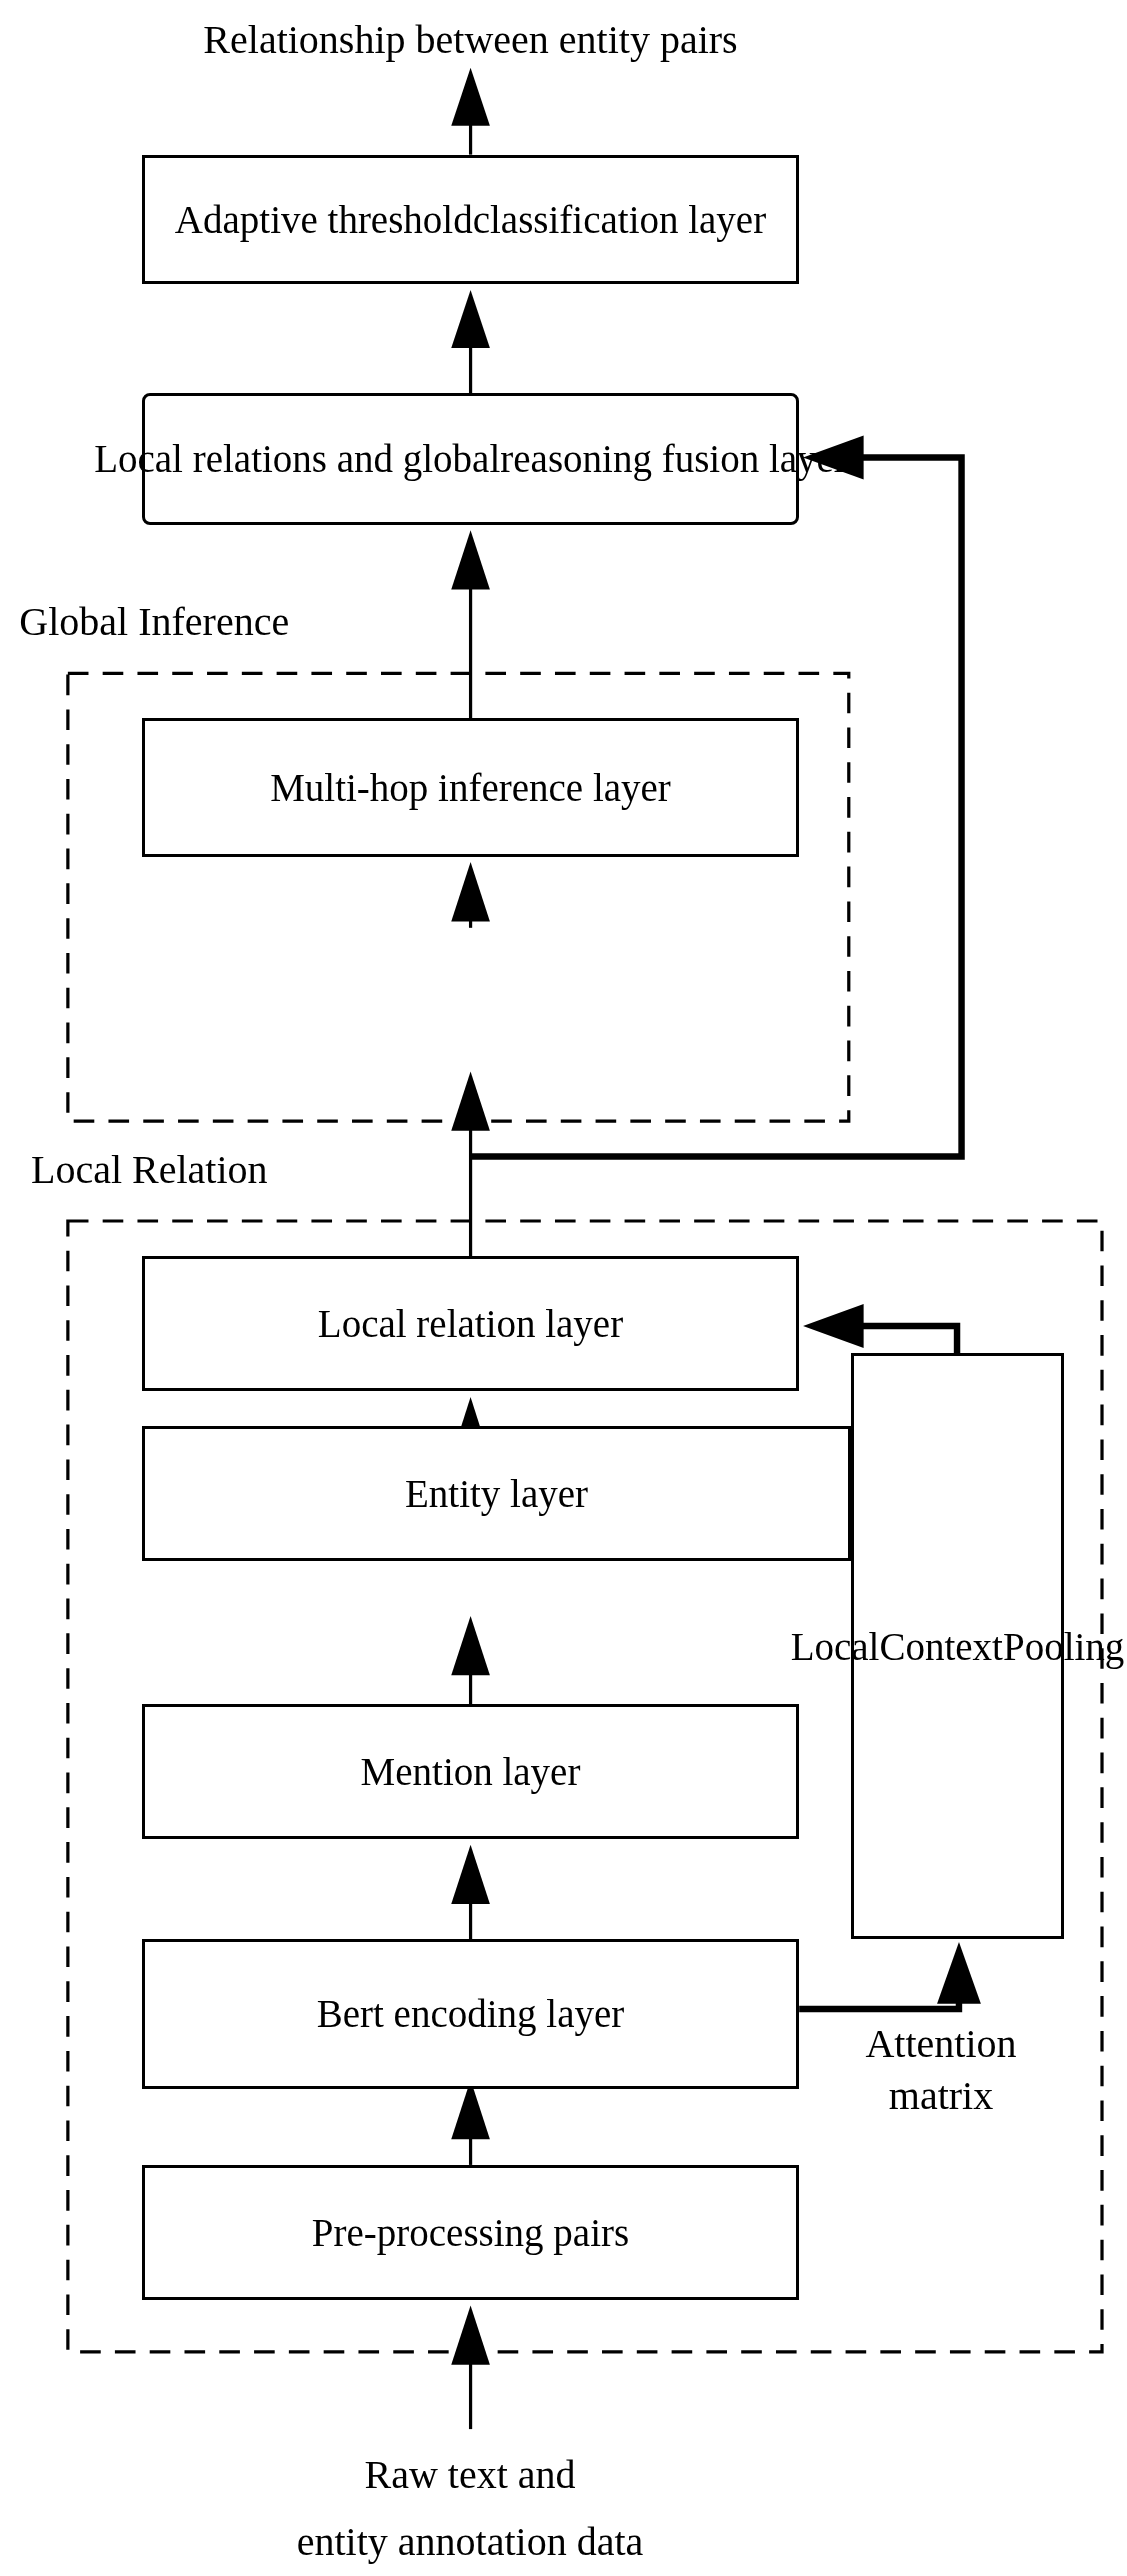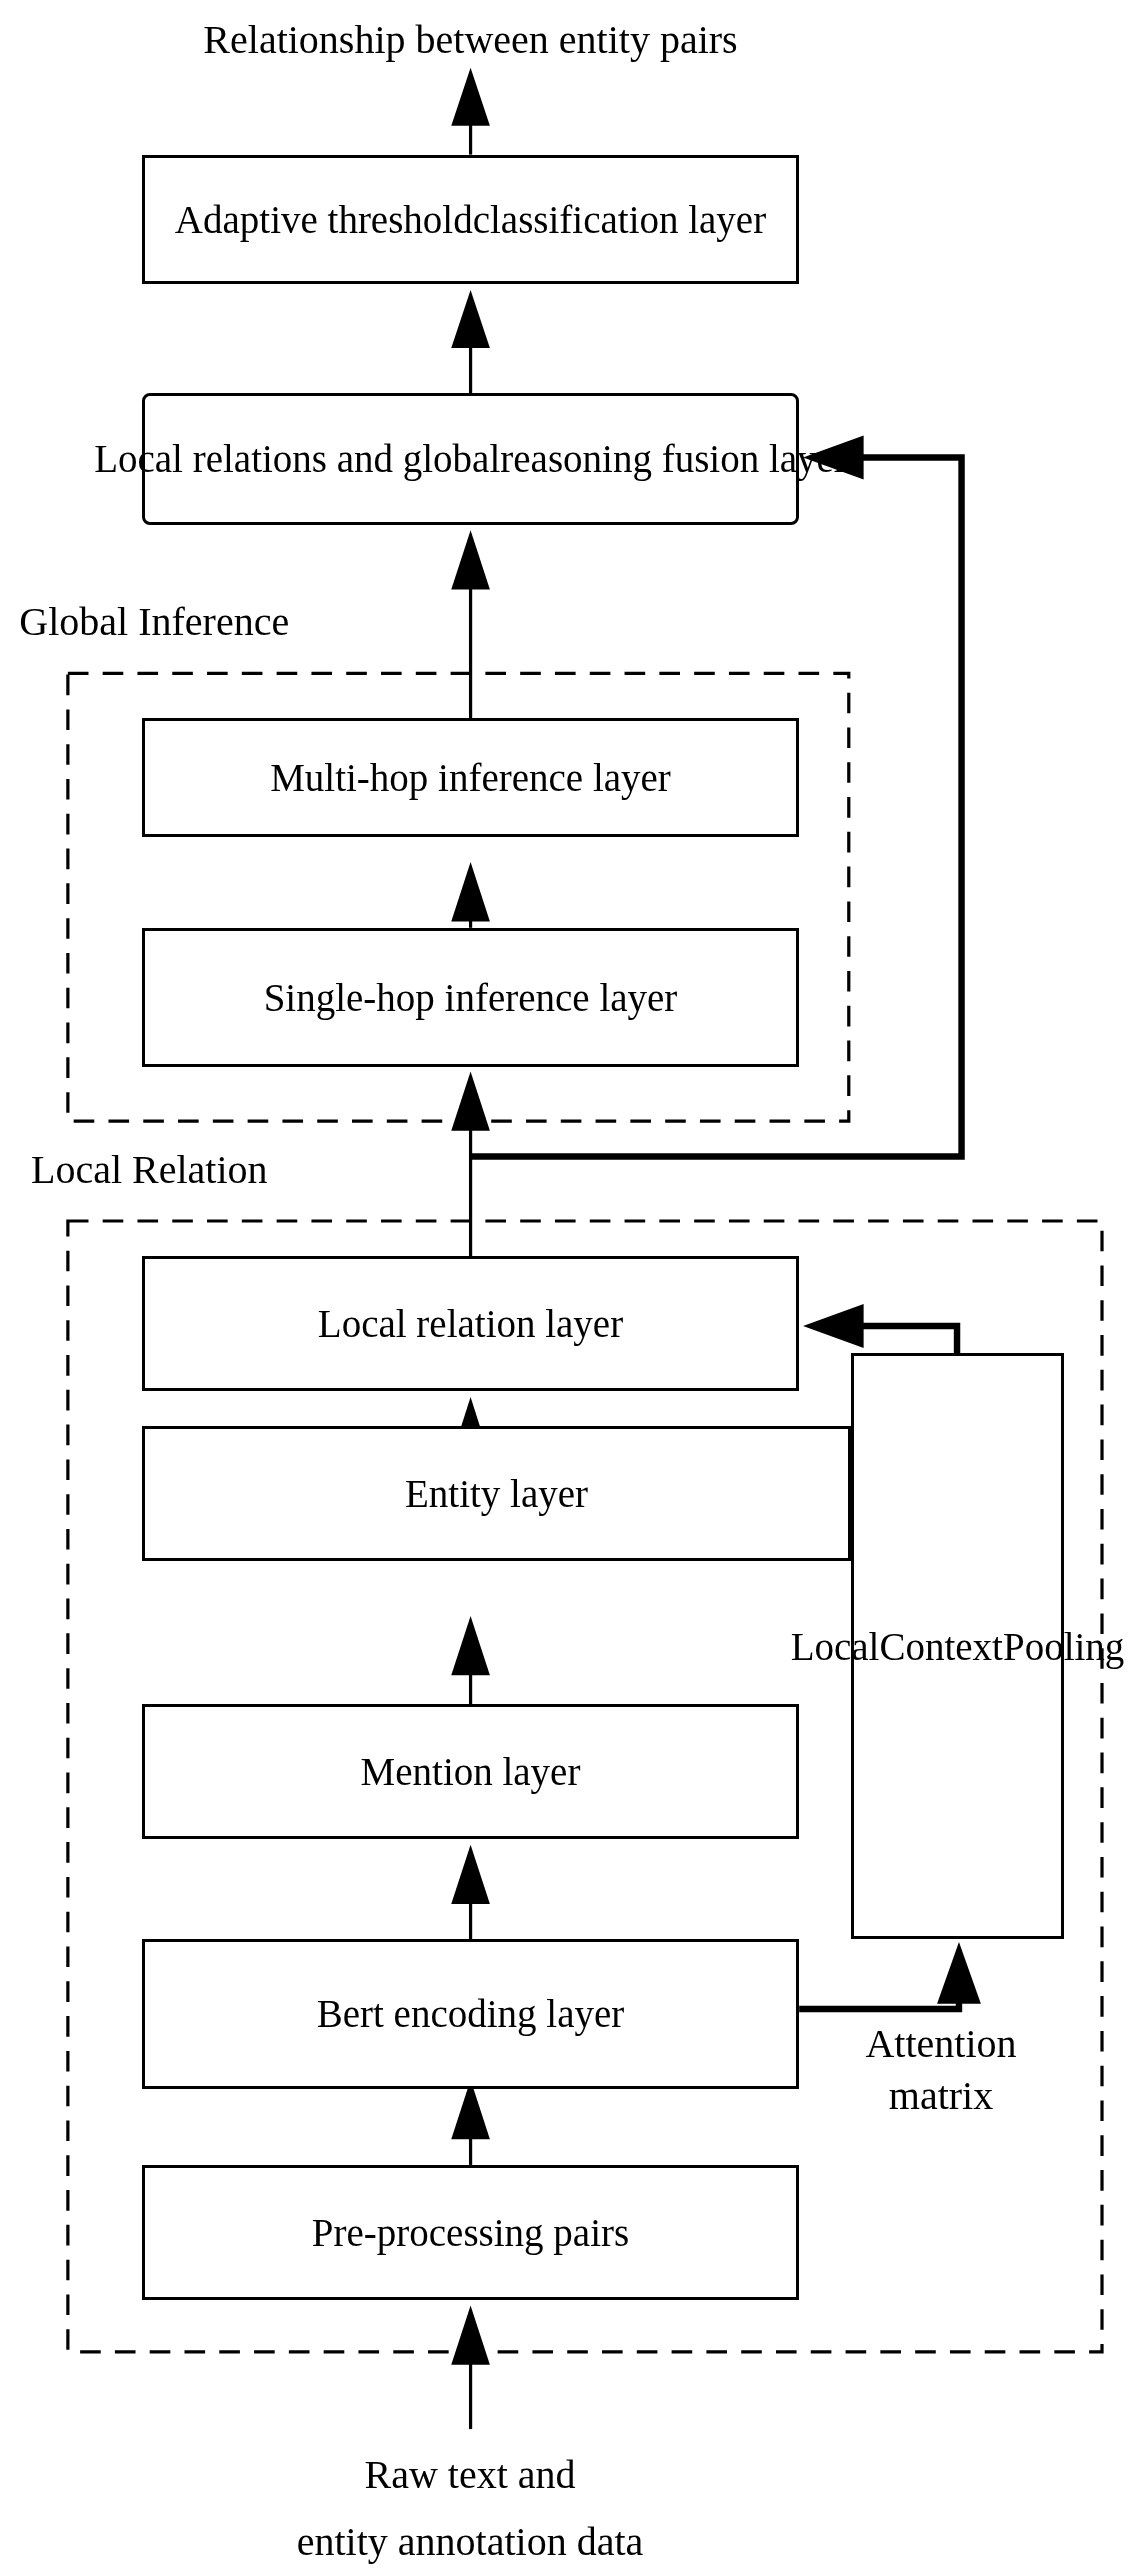--- a/index.html
+++ b/index.html
@@ -97,27 +97,24 @@
     <div>classification layer</div>
   </div>
 
   <div class="box" style="left:142px; top:393px; width:657px; height:132px;border-radius:8px;">
     <div>Local relations and global</div>
     <div>reasoning fusion layer</div>
   </div>
 
   <div class="txt group-label" style="left:19.3px; top:596px;">Global Inference</div>
 
-  <div class="box" style="left:142px; top:718px; width:657px; height:119px;">
+  <div class="box" style="left:142px; top:718px; width:657px; height:139px;">
     <div>Multi-hop inference layer</div>
   </div>
 
-  <div class="box" style="left:142px; top:928px; width:657px; height:139px;">
-    <div>Single-hop inference layer</div>
-  </div>
 
   <div class="txt group-label" style="left:31px; top:1144px;">Local Relation</div>
 
   <div class="box" style="left:142px; top:1256px; width:657px; height:135px;">
     <div>Local relation layer</div>
   </div>
 
   <div class="box lcp-box" style="left:851px; top:1353px; width:213px; height:586px; border-width:3.2px;">
     <div>Local</div>
     <div>Context</div>

